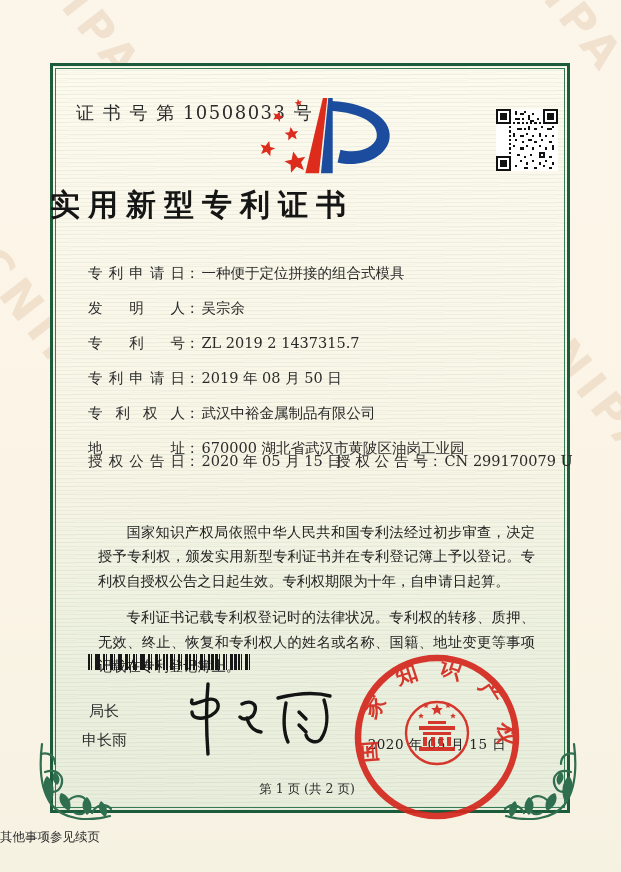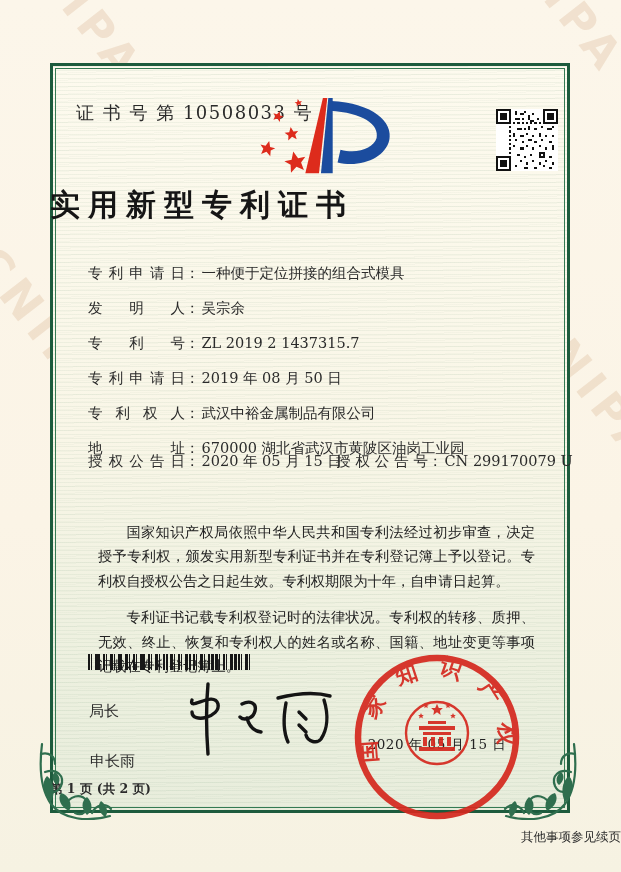--- a/index.html
+++ b/index.html
@@ -47,30 +47,30 @@
   .paras{position:absolute;left:86px;top:508px;width:461px;z-index:3;
     font-size:14.2px;line-height:1.72;text-align:justify;color:#222;}
   .paras p{margin:12px;text-indent:2em;}
   .barcode{
     position:absolute;left:88px;top:654px;width:162px;height:16px;z-index:3;
     background-image:
       repeating-linear-gradient(90deg,#171717 0 2px,transparent 2px 3px,#171717 3px 4px,transparent 4px 7px,#171717 7px 10px,transparent 10px 11px,#171717 11px 12px,transparent 12px 15px),
       repeating-linear-gradient(90deg,transparent 0 9px,#171717 9px 11px,transparent 11px 23px);
   }
   .signer-title{position:absolute;left:89px;top:702px;font-size:15px;z-index:3;}
-  .signer-name{position:absolute;left:90px;top:731px;font-size:15px;z-index:3;margin-top:21px;}
+  .signer-name{position:absolute;left:82px;top:731px;font-size:15px;z-index:3;}
   .signature{position:absolute;left:178px;top:678px;width:168px;height:84px;z-index:3;}
   .seal-wrap{position:absolute;left:352px;top:652px;width:170px;height:170px;z-index:5;}
   .seal-date{
     position:absolute;left:0;top:84px;width:170px;text-align:center;
     font-size:13.5px;color:#222;letter-spacing:0.5px;z-index:1;
   }
   .seal-svg{position:absolute;inset:0;z-index:2;}
-  .page-num{position:absolute;left:50px;top:781px;width:514px;text-align:left;font-size:12.5px;z-index:3;font-weight:bold;}
-  .cont-note{position:absolute;left:0;top:829px;width:621px;text-align:right;font-size:12.5px;z-index:3;}
+  .page-num{position:absolute;left:50px;top:781px;width:514px;text-align:center;font-size:12.5px;z-index:3;}
+  .cont-note{position:absolute;left:0;top:829px;width:621px;text-align:left;font-size:12.5px;z-index:3;}
 </style>
 </head>
 <body>
 
 <div class="page">
 
   <span class="wm" style="left:-14px;top:-22px;font-size:44px;">CNIPA</span>
   <span class="wm" style="left:468px;top:-30px;font-size:44px;">CNIPA</span>
   <span class="wm" style="left:-52px;top:300px;font-size:46px;">CNIPA</span>
   <span class="wm" style="left:288px;top:226px;font-size:46px;">CNIPA</span>

